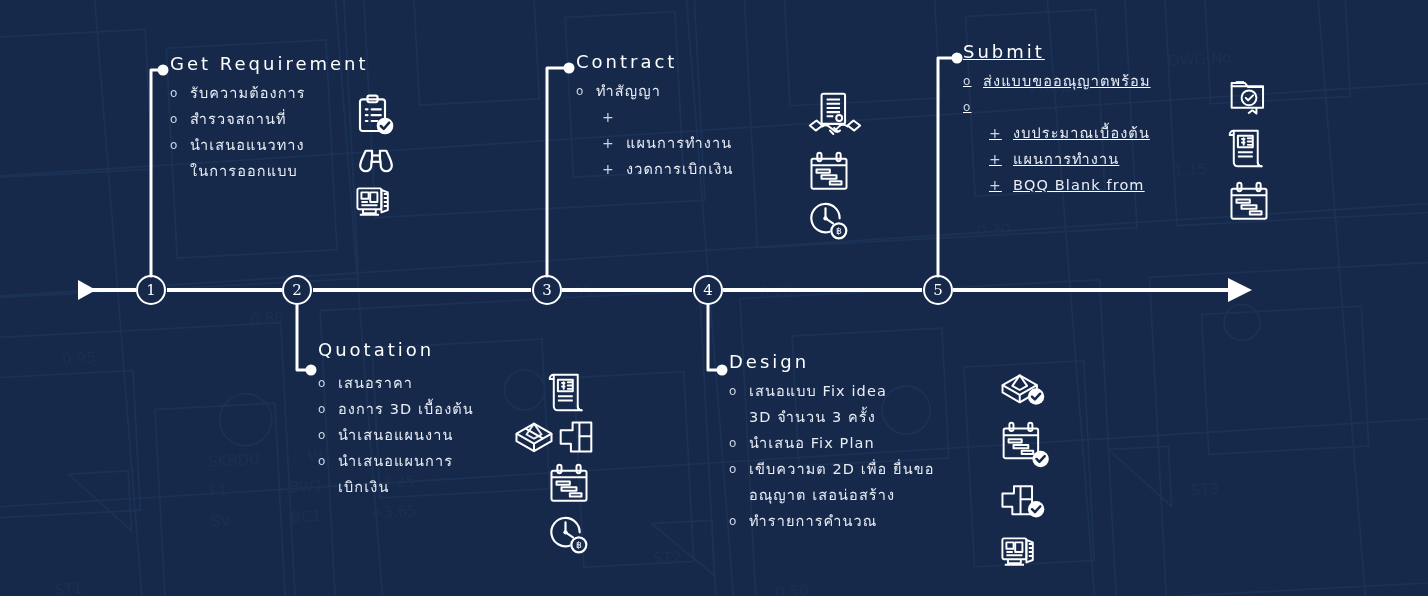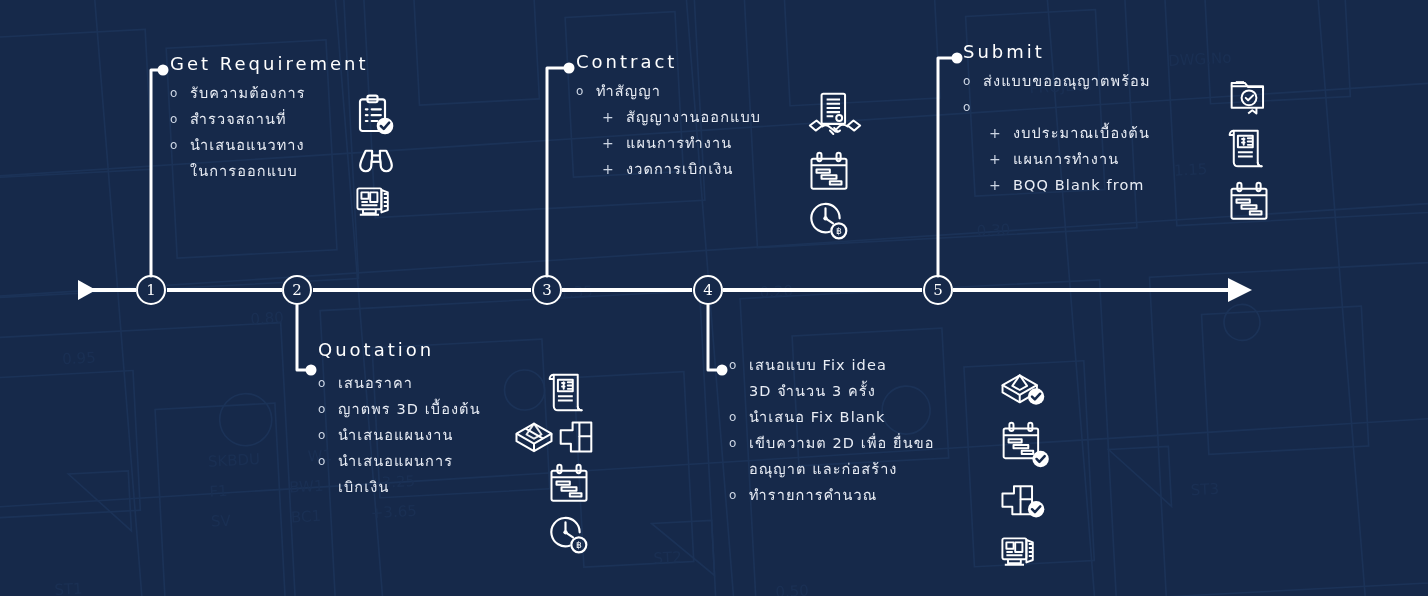--- a/index.html
+++ b/index.html
@@ -236,21 +236,20 @@
 
   <div class="block" style="left:576px;top:52px;">
     <h2>Contract</h2>
     <ul class="items">
       <li>
           <span class="bullet">o</span>
           <span class="txt"><span>ทำสัญญา</span></span>
         </li>
       <li class="sub">
           <span class="bullet plus">+</span>
-          <span class="txt"><span>สัญญางานออกแบบ</span></span>
         </li>
       <li class="sub">
           <span class="bullet plus">+</span>
           <span class="txt"><span>แผนการทำงาน</span></span>
         </li>
       <li class="sub">
           <span class="bullet plus">+</span>
           <span class="txt"><span>งวดการเบิกเงิน</span></span>
         </li>
     </ul>
@@ -285,21 +284,21 @@
       <g fill="none" stroke="#ffffff" stroke-width="2.6" stroke-linejoin="round" stroke-linecap="round">
         <path d="M38 22a17 17 0 1 0-12 16"></path>
         <path d="M21 10v12l9 6"></path>
         <circle cx="21" cy="22" r="2.6" fill="#ffffff" stroke="none"></circle>
         <circle cx="37" cy="37" r="9"></circle>
       </g>
       <text x="37" y="41" text-anchor="middle" font-size="11" fill="#ffffff" font-family="DejaVu Sans, sans-serif">฿</text>
     </svg>
   </div>
 
-  <div class="block" style="left:963px;top:42px;">
+  <div class="block" style="left:963px;top:42px;text-decoration:underline;">
     <h2>Submit</h2>
     <ul class="items">
       <li>
           <span class="bullet">o</span>
           <span class="txt"><span>ส่งแบบขออณุญาตพร้อม</span></span>
         </li>
       <li>
           <span class="bullet">o</span>
         </li>
       <li class="sub">
@@ -353,21 +352,21 @@
 
   <div class="block" style="left:318px;top:340px;">
     <h2>Quotation</h2>
     <ul class="items" style="margin-top:10px;">
       <li>
           <span class="bullet">o</span>
           <span class="txt"><span>เสนอราคา</span></span>
         </li>
       <li>
           <span class="bullet">o</span>
-          <span class="txt"><span>ญาตพร 3D เบื้องต้น</span></span>
+          <span class="txt"><span>องการ 3D เบื้องต้น</span></span>
         </li>
       <li>
           <span class="bullet">o</span>
           <span class="txt"><span>นำเสนอแผนงาน</span></span>
         </li>
       <li>
           <span class="bullet">o</span>
           <span class="txt"><span>นำเสนอแผนการ</span><span class="l2">เบิกเงิน</span></span>
         </li>
     </ul>
@@ -418,32 +417,33 @@
         <path d="M38 22a17 17 0 1 0-12 16"></path>
         <path d="M21 10v12l9 6"></path>
         <circle cx="21" cy="22" r="2.6" fill="#ffffff" stroke="none"></circle>
         <circle cx="37" cy="37" r="9"></circle>
       </g>
       <text x="37" y="41" text-anchor="middle" font-size="11" fill="#ffffff" font-family="DejaVu Sans, sans-serif">฿</text>
     </svg>
   </div>
 
   <div class="block" style="left:729px;top:352px;">
+    <h2>Design</h2>
     <ul class="items">
       <li>
           <span class="bullet">o</span>
           <span class="txt"><span>เสนอแบบ Fix idea</span><span class="l2">3D จำนวน 3 ครั้ง</span></span>
         </li>
       <li>
           <span class="bullet">o</span>
-          <span class="txt"><span>นำเสนอ Fix Blank</span></span>
-        </li>
-      <li>
-          <span class="bullet">o</span>
-          <span class="txt"><span>เขีบความต 2D เพื่อ ยื่นขอ</span><span class="l2">อณุญาต และก่อสร้าง</span></span>
+          <span class="txt"><span>นำเสนอ Fix Plan</span></span>
+        </li>
+      <li>
+          <span class="bullet">o</span>
+          <span class="txt"><span>เขีบความต 2D เพื่อ ยื่นขอ</span><span class="l2">อณุญาต เสอน่อสร้าง</span></span>
         </li>
       <li>
           <span class="bullet">o</span>
           <span class="txt"><span>ทำรายการคำนวณ</span></span>
         </li>
     </ul>
   </div>
   <div class="iconcol" style="left:1000px;top:372px;gap:14px;">
     <svg class="ic" width="46" height="36" viewBox="0 0 56 44">
       <g fill="none" stroke="#ffffff" stroke-width="2.4" stroke-linejoin="round">

